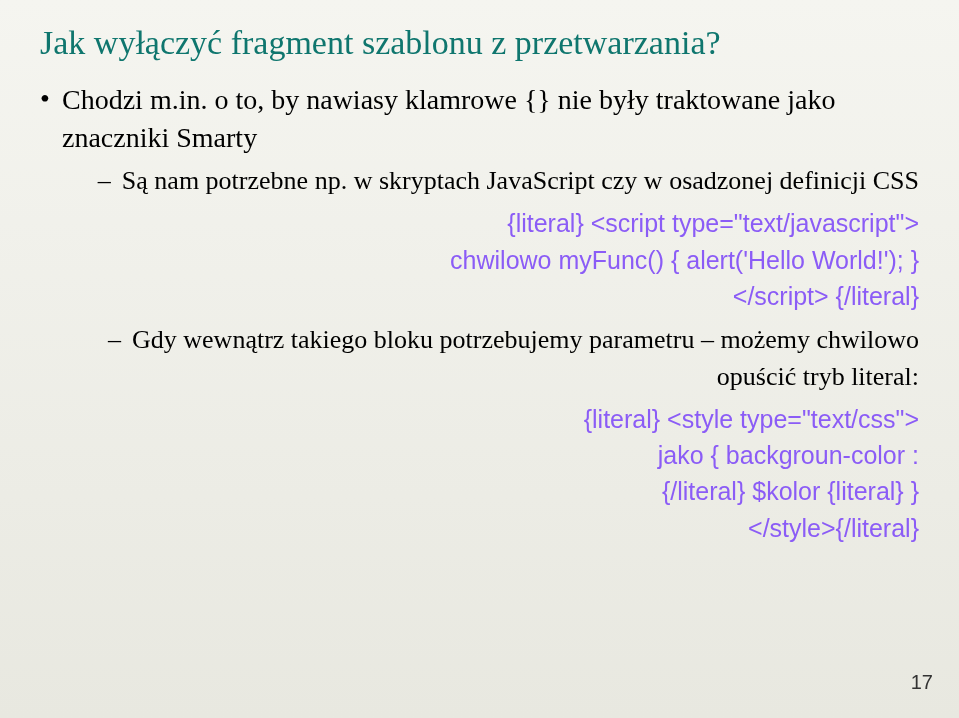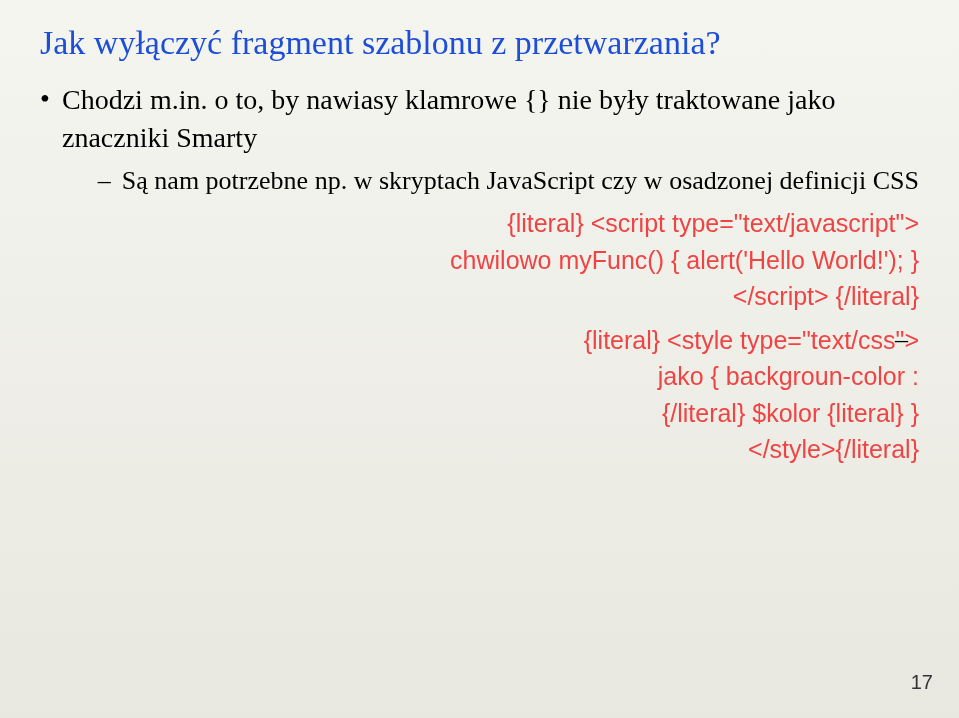--- a/index.html
+++ b/index.html
@@ -5,21 +5,21 @@
     * { margin: 0; padding: 0; box-sizing: border-box; }
     body {
       width: 959px;
       height: 718px;
       background: linear-gradient(to bottom, #f5f5f0 0%, #e8e8e0 100%);
       font-family: Georgia, 'Times New Roman', serif;
       padding: 24px 40px 24px 40px;
       position: relative;
     }
     .slide-title {
-      color: #1d4ed8;
+      color: #0f766e;
       font-size: 34px;
       font-weight: normal;
       margin-bottom: 20px;
       line-height: 1.1;
     }
     ul.lvl1 {
       list-style: none;
       padding-left: 22px;
     }
     ul.lvl1 > li::before {
@@ -52,21 +52,21 @@
     }
     ul.lvl2 > li::before {
       content: "–";
       position: absolute;
       margin-left: -24px;
       color: #000;
     }
     .code-block {
       font-family: Arial, Helvetica, sans-serif;
       font-size: 25px;
-      color: #ef4444;
+      color: #8b5cf6;
       line-height: 1.45;
       margin: 6px 0 8px 0;
     }
     .code-indent {
       padding-left: 240px;
     }
     .page-number {
       position: absolute;
       bottom: 24px;
       right: 26px;
@@ -86,20 +86,21 @@
     <ul class="lvl2">
       <li>
         <span>Są nam potrzebne np. w skryptach JavaScript czy w osadzonej definicji CSS</span>
         <div class="code-block">
           <div>{literal} &lt;script type="text/javascript"&gt;</div>
           <div>chwilowo myFunc() { alert('Hello World!'); }</div>
           <div>&lt;/script&gt; {/literal}</div>
         </div>
       </li>
       <li>
+        <span>Gdy wewnątrz takiego bloku potrzebujemy parametru – możemy chwilowo opuścić tryb literal:</span>
         <div class="code-block">
           <div>{literal} &lt;style type="text/css"&gt;</div>
           <div>jako { backgroun-color :</div>
           <div class="code-indent">{/literal} $kolor {literal} }</div>
           <div>&lt;/style&gt;{/literal}</div>
         </div>
       </li>
     </ul>
   </li>
 </ul>

